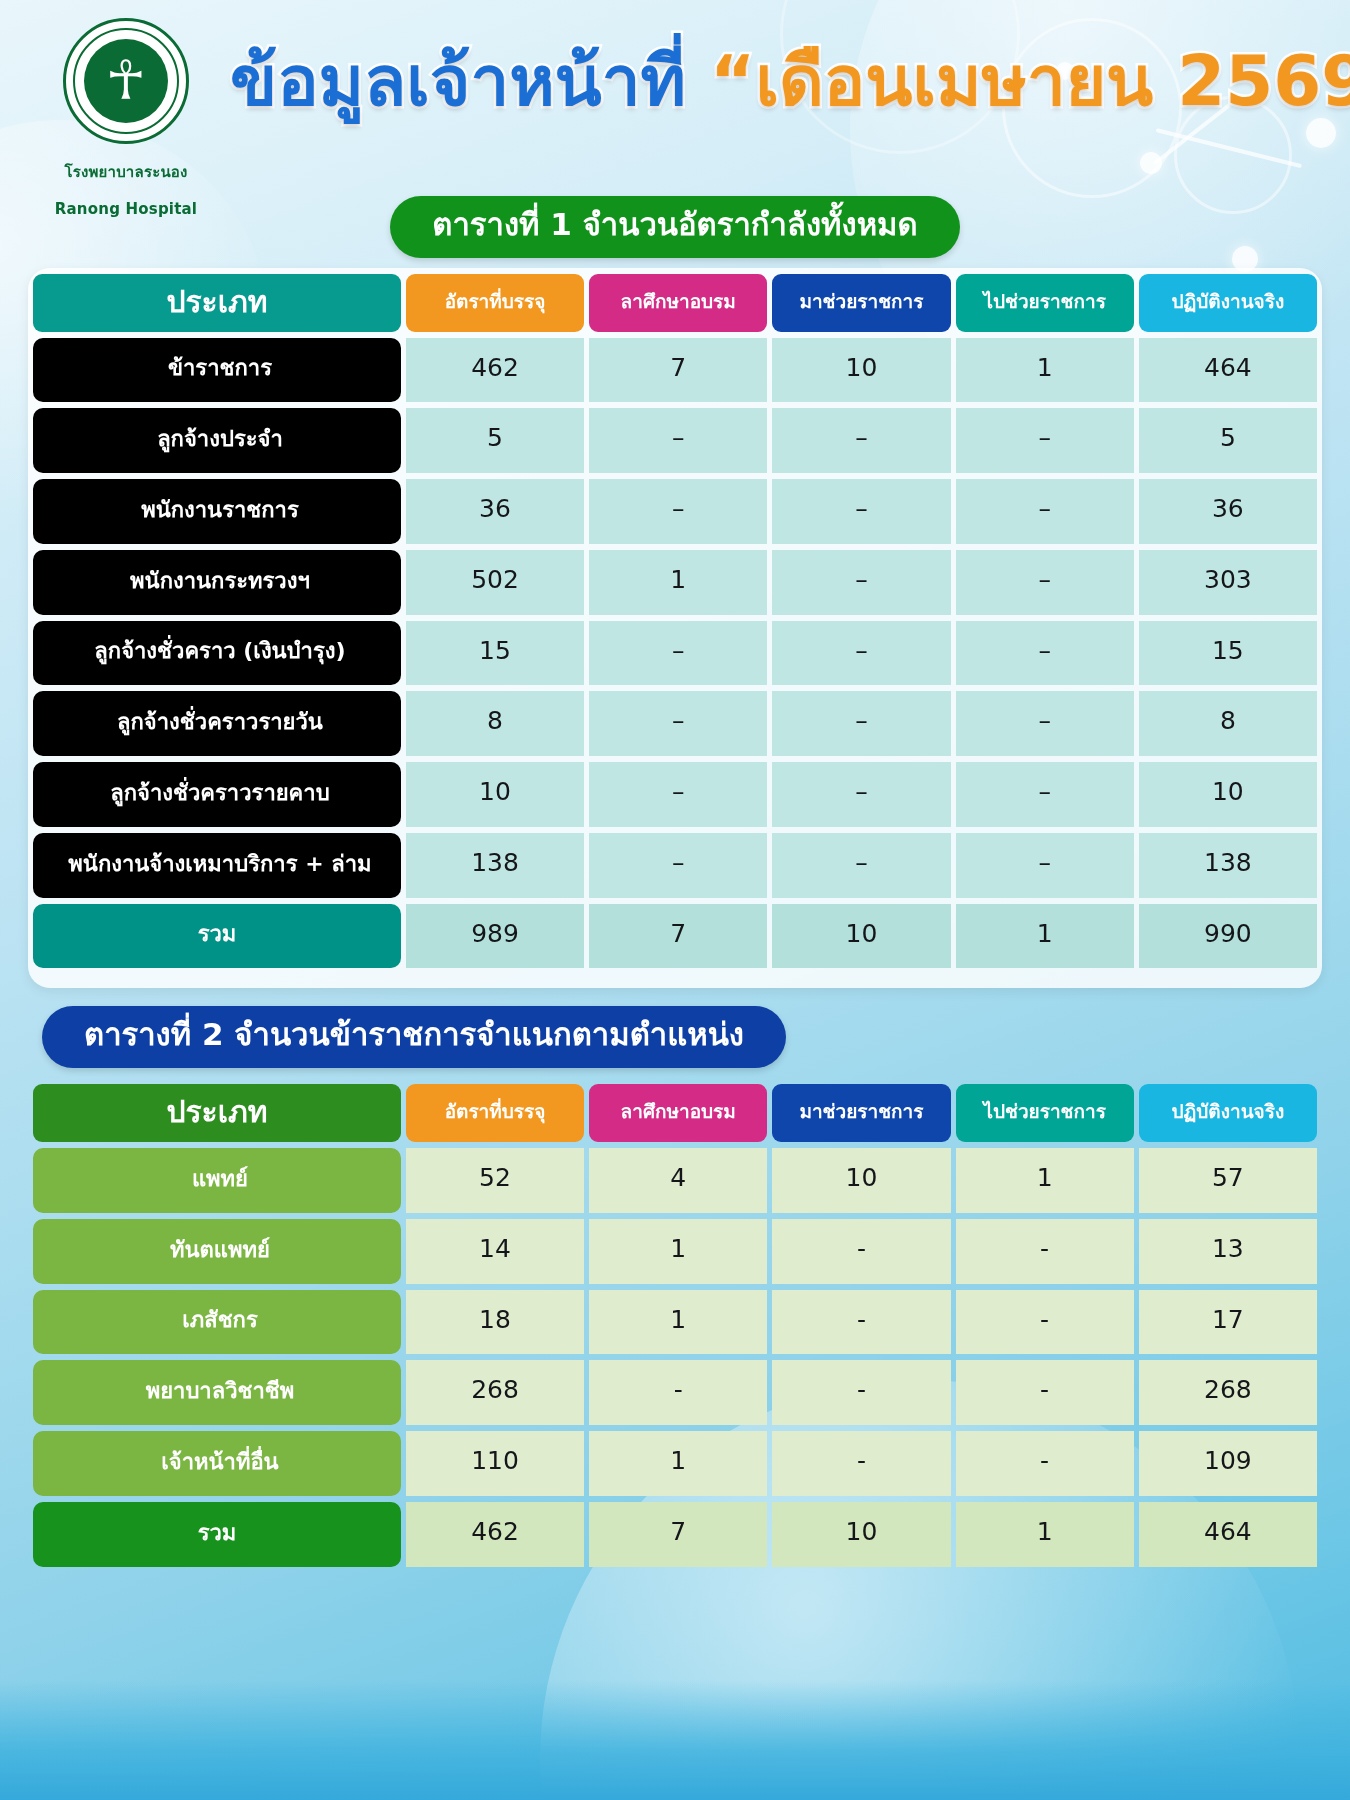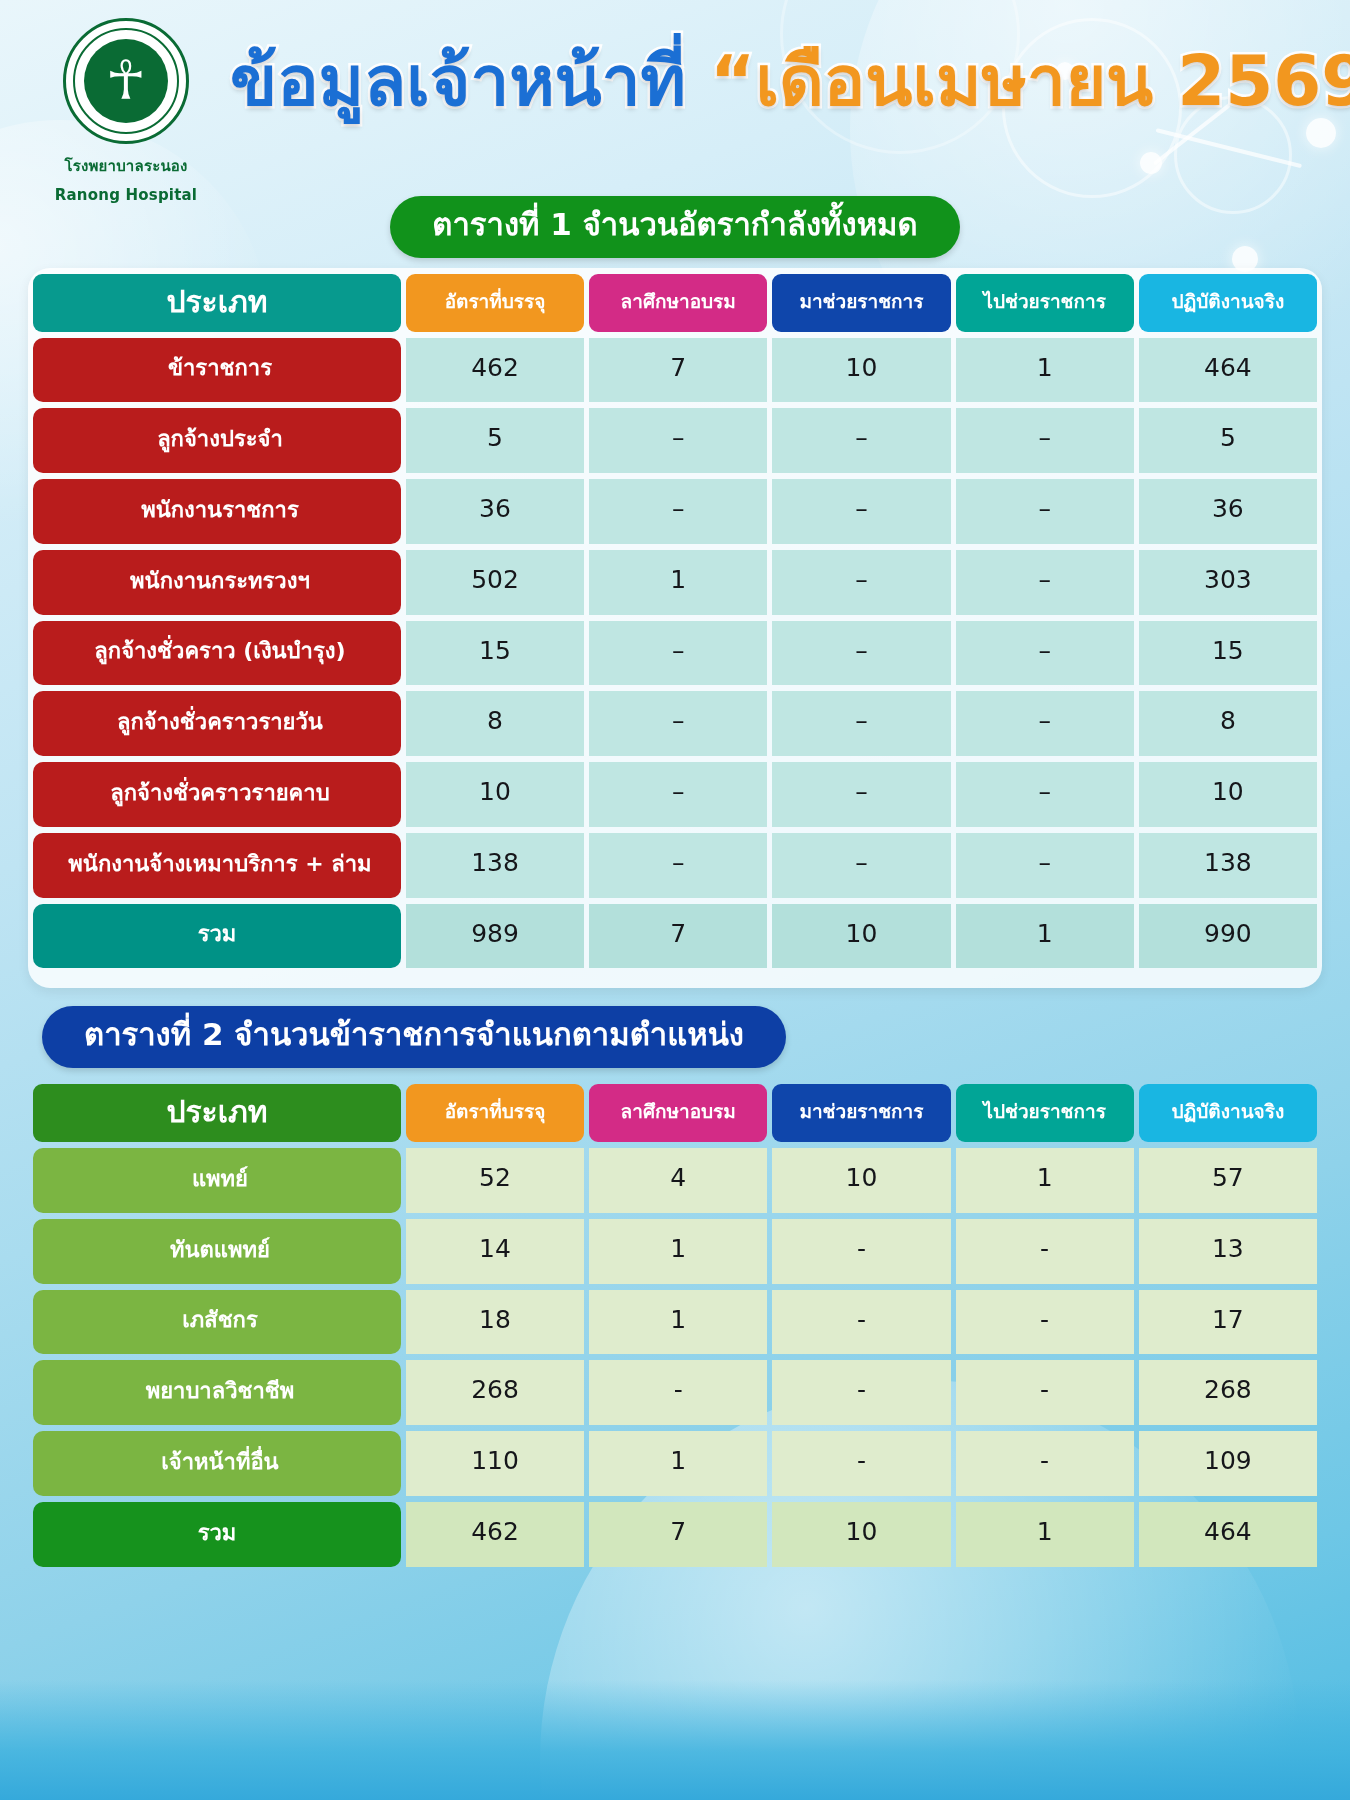--- a/index.html
+++ b/index.html
@@ -103,25 +103,25 @@
   }
   .caduceus {
     font-size: 54px;
     line-height: 1;
     color: #ffffff;
   }
   .logo-text-th, .logo-text-en {
     font-size: 15px;
     font-weight: bold;
     color: #0a6b34;
-    margin-top: 10px;
+    margin-top: 16px;
     letter-spacing: .2px;
     white-space: nowrap;
   }
-  .logo-text-en { margin-top: 8px; }
+  .logo-text-en { margin-top: 16px; }
 
   .title-wrap {
     position: absolute;
     left: 230px;
     right: 30px;
     top: 44px;
     text-align: center;
   }
   .main-title {
     font-size: 69px;
@@ -212,21 +212,21 @@
     margin-left: 32px;
   }
   td.num {
     font-size: 25px;
     color: #15161a;
     padding: 16px 4px 20px;
     line-height: 1.15;
   }
 
   
-  .t1 td.rowlabel { background: #b91c1c; }
+  .t1 td.rowlabel { background: #000000; }
   .t1 tr.total-row td.rowlabel { background: #009286; }
   .t1 td.num { background: #bfe6e2; }
   .t1 tr.total-row td.num { background: #b3e0db; }
 
   
   .t2 td.rowlabel { background: #7bb542; }
   .t2 tr.total-row td.rowlabel { background: #16921d; }
   .t2 td.num { background: #dfeccd; margin-left: 48px; }
   .t2 tr.total-row td.num { background: #d2e7bd; }
 

